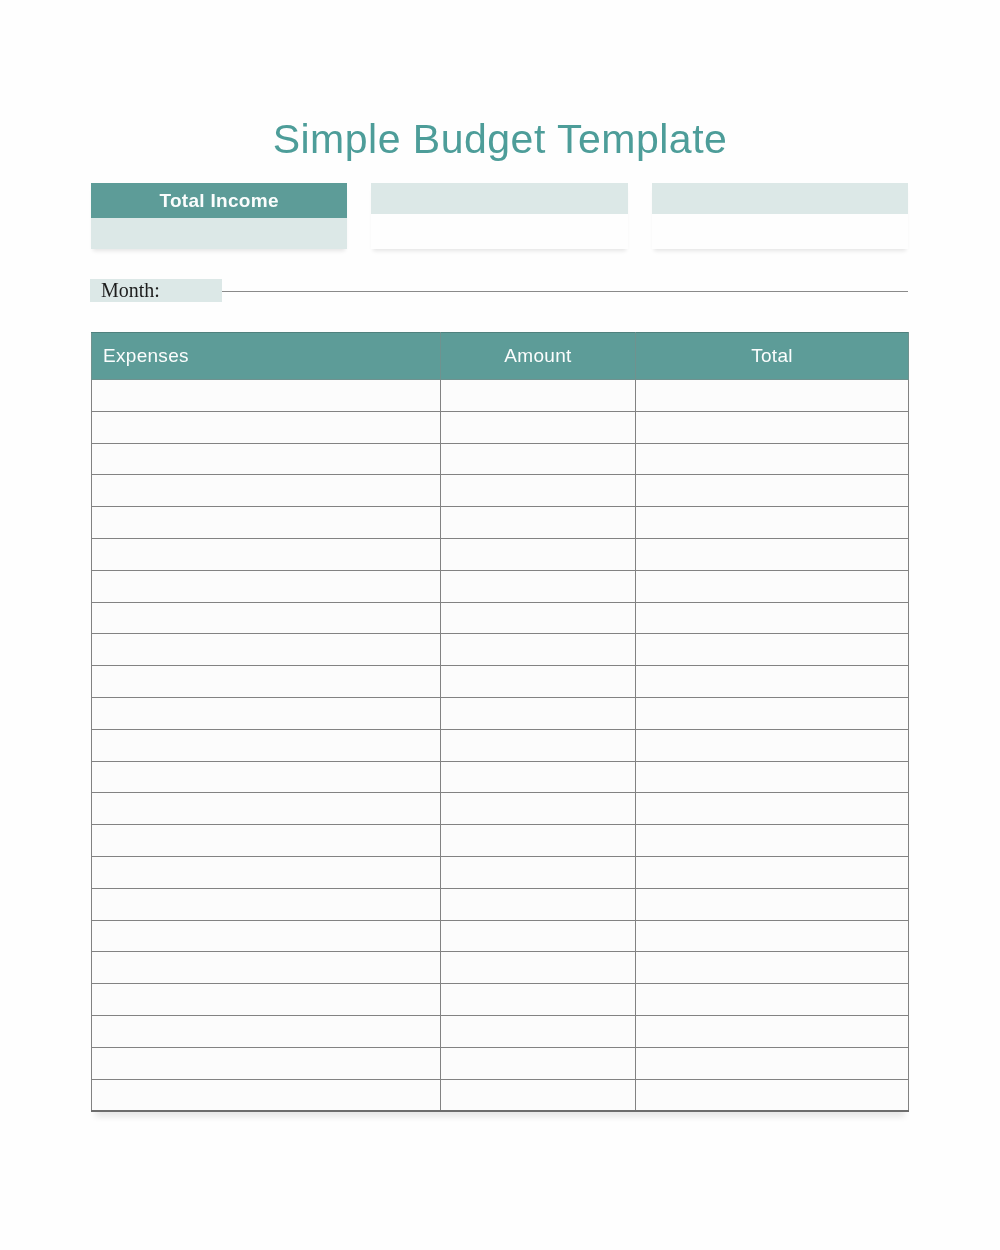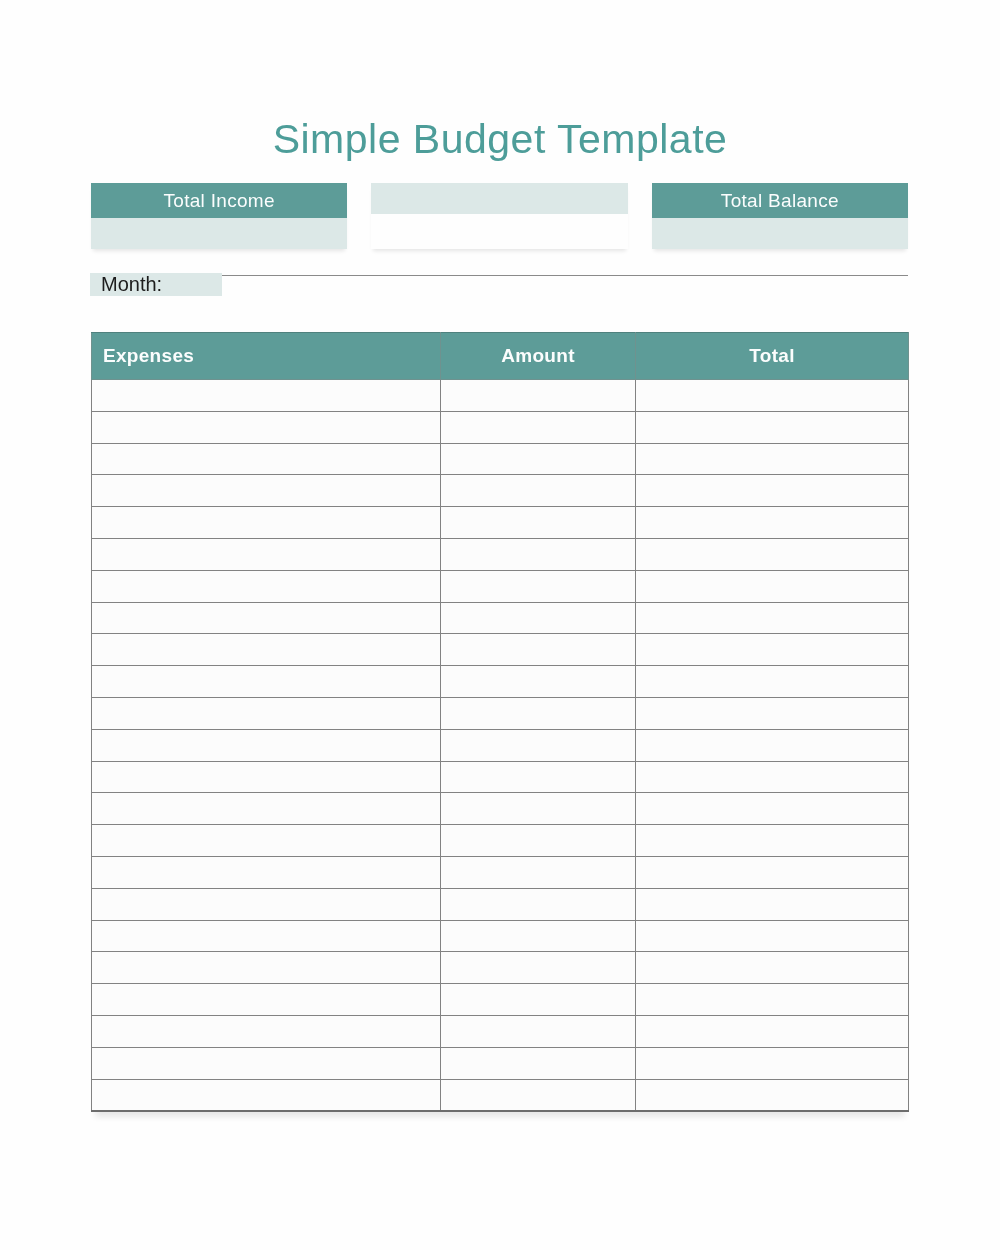--- a/index.html
+++ b/index.html
@@ -28,20 +28,21 @@
     position: absolute;
     top: 183px;
     left: 91px;
     width: 817px;
     display: flex;
     gap: 24px;
   }
   .sbox {
     flex: 1;
     box-shadow: 0 4px 4px -2px rgba(0,0,0,0.10);
+    font-weight: bold;
   }
   .sbox-h {
     height: 35px;
     background: #5d9c98;
     color: #fbfdfd;
     font-size: 19px;
     letter-spacing: 0.3px;
     display: flex;
     align-items: center;
     justify-content: center;
@@ -55,21 +56,22 @@
     align-items: center;
     justify-content: center;
   }
   .month-row {
     position: absolute;
     top: 273px;
     left: 90px;
     width: 818px;
     height: 34px;
     display: flex;
-    align-items: flex-start;
+    align-items: center;
+    font-family: Liberation Serif, serif;
   }
   .month-label-box {
     width: 132px;
     background: #dce8e7;
     font-size: 20px;
     color: #1d1d1d;
     display: flex;
     align-items: center;
     padding-left: 11px;
   }
@@ -88,21 +90,21 @@
     left: 91px;
     width: 817px;
     border-collapse: collapse;
     table-layout: fixed;
     box-shadow: 0 9px 6px -4px rgba(0,0,0,0.09);
   }
   .budget-table th {
     height: 34px;
     background: #5d9c98;
     color: #fbfdfd;
-    font-weight: 700;
+    font-weight: 400;
     font-size: 19px;
     letter-spacing: 0.3px;
     text-align: center;
     border: 1px solid #6f928f;
     border-top: 1px solid #4f817e;
     padding: 12px;
   }
   .budget-table th.col-exp { text-align: left; padding-left: 11px; }
   .budget-table td {
     height: 31.8px;
@@ -124,21 +126,20 @@
 
   <div class="summary">
     <div class="sbox">
       <div class="sbox-h">Total Income</div>
       <div class="sbox-b"></div>
     </div>
     <div class="sbox">
       <div class="sbox-b"></div>
     </div>
     <div class="sbox">
-      <div class="sbox-h">Total Balance</div>
       <div class="sbox-b"></div>
     </div>
   </div>
 
   <div class="month-row">
     <div class="month-label-box">
       <span>Month:</span>
     </div>
     <div class="month-line"></div>
   </div>

